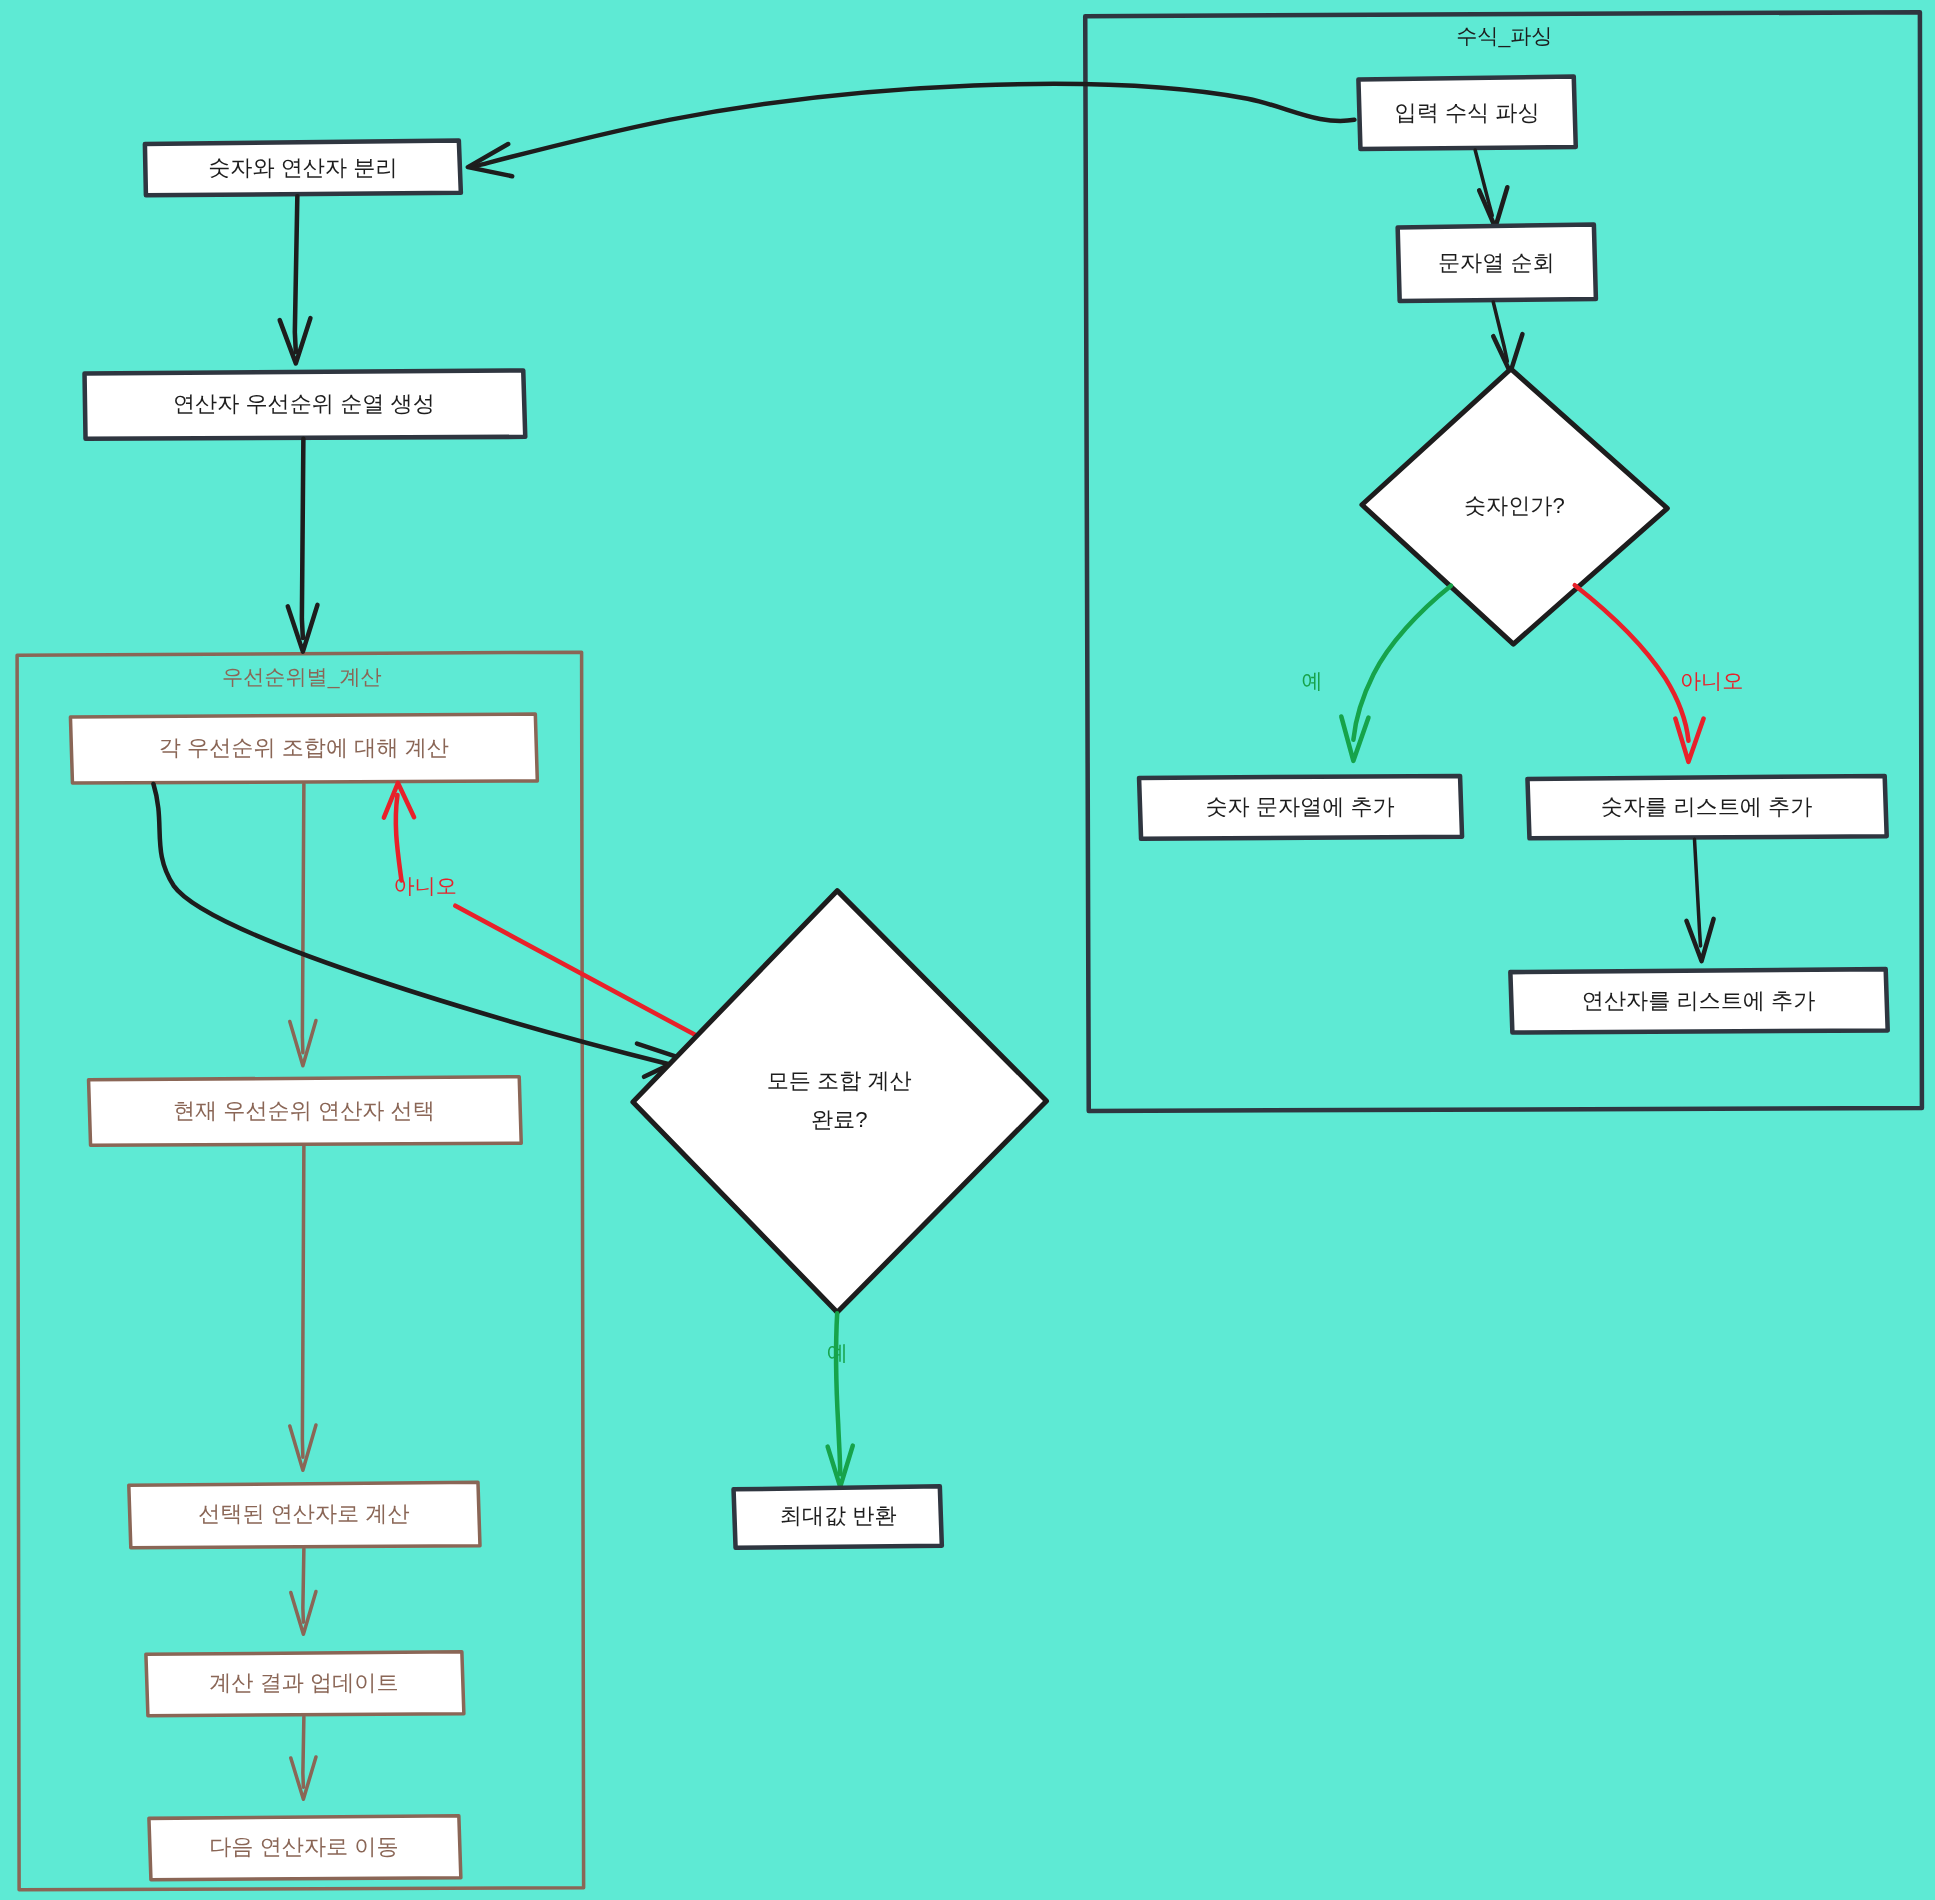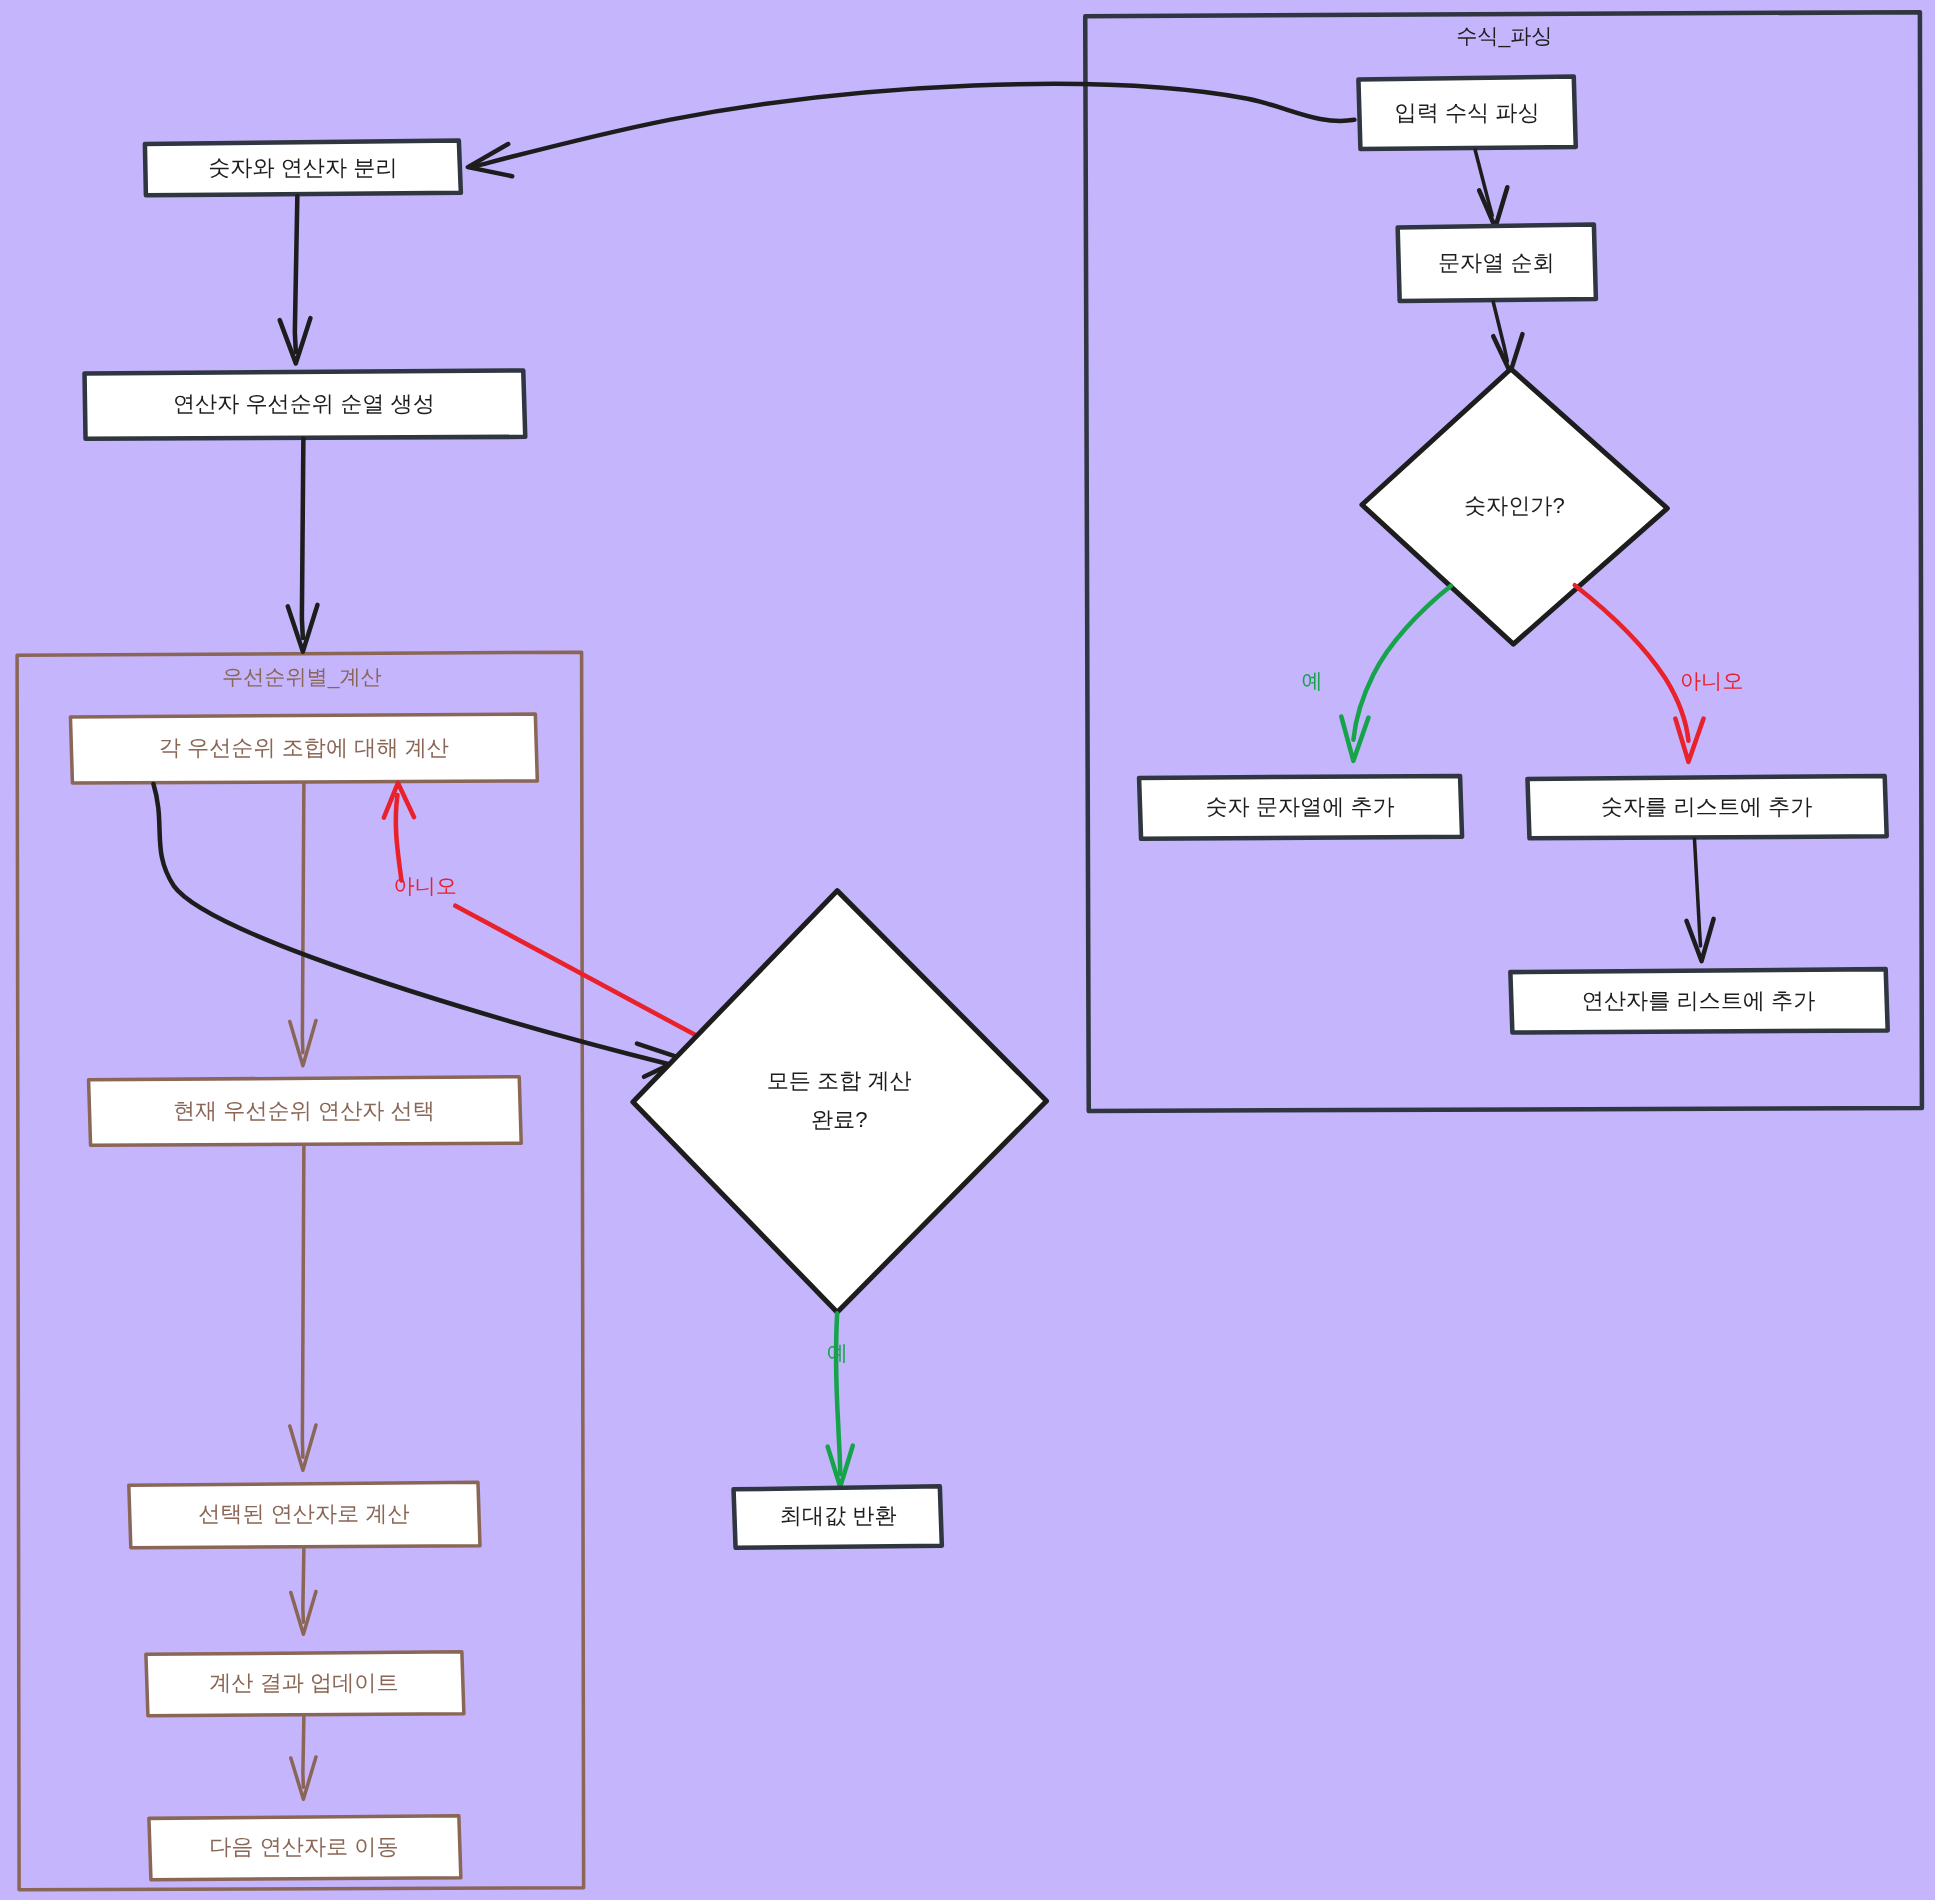--- a/index.html
+++ b/index.html
@@ -4,21 +4,21 @@
 <style>
   html, body {
     margin: 0;
     padding: 0;
     background: #ffffff;
   }
   #canvas-wrap {
     position: relative;
     width: 1936px;
     height: 1901px;
-    background: #c4b5fd;
+    background: #5eead4;
     overflow: hidden;
     font-family: "Liberation Sans", "DejaVu Sans", sans-serif;
   }
   svg.flow {
     position: absolute;
     inset: 0;
     width: 1936px;
     height: 1901px;
   }
   .node-rect {

